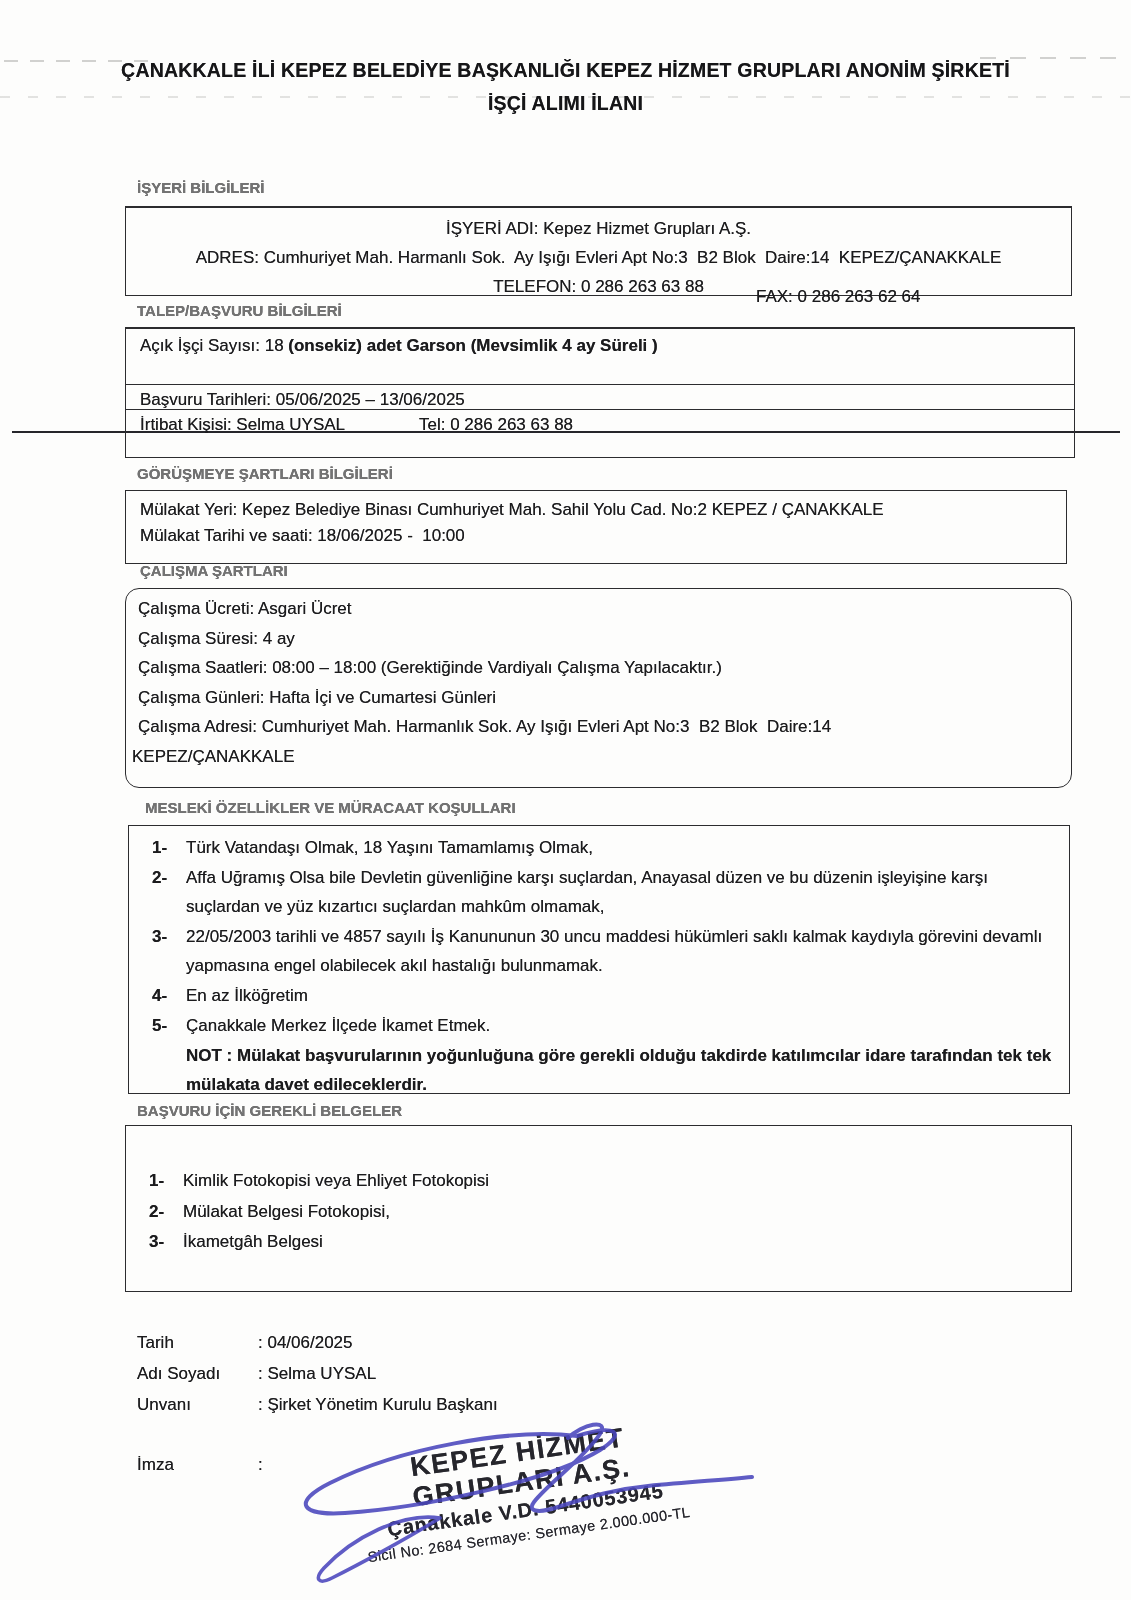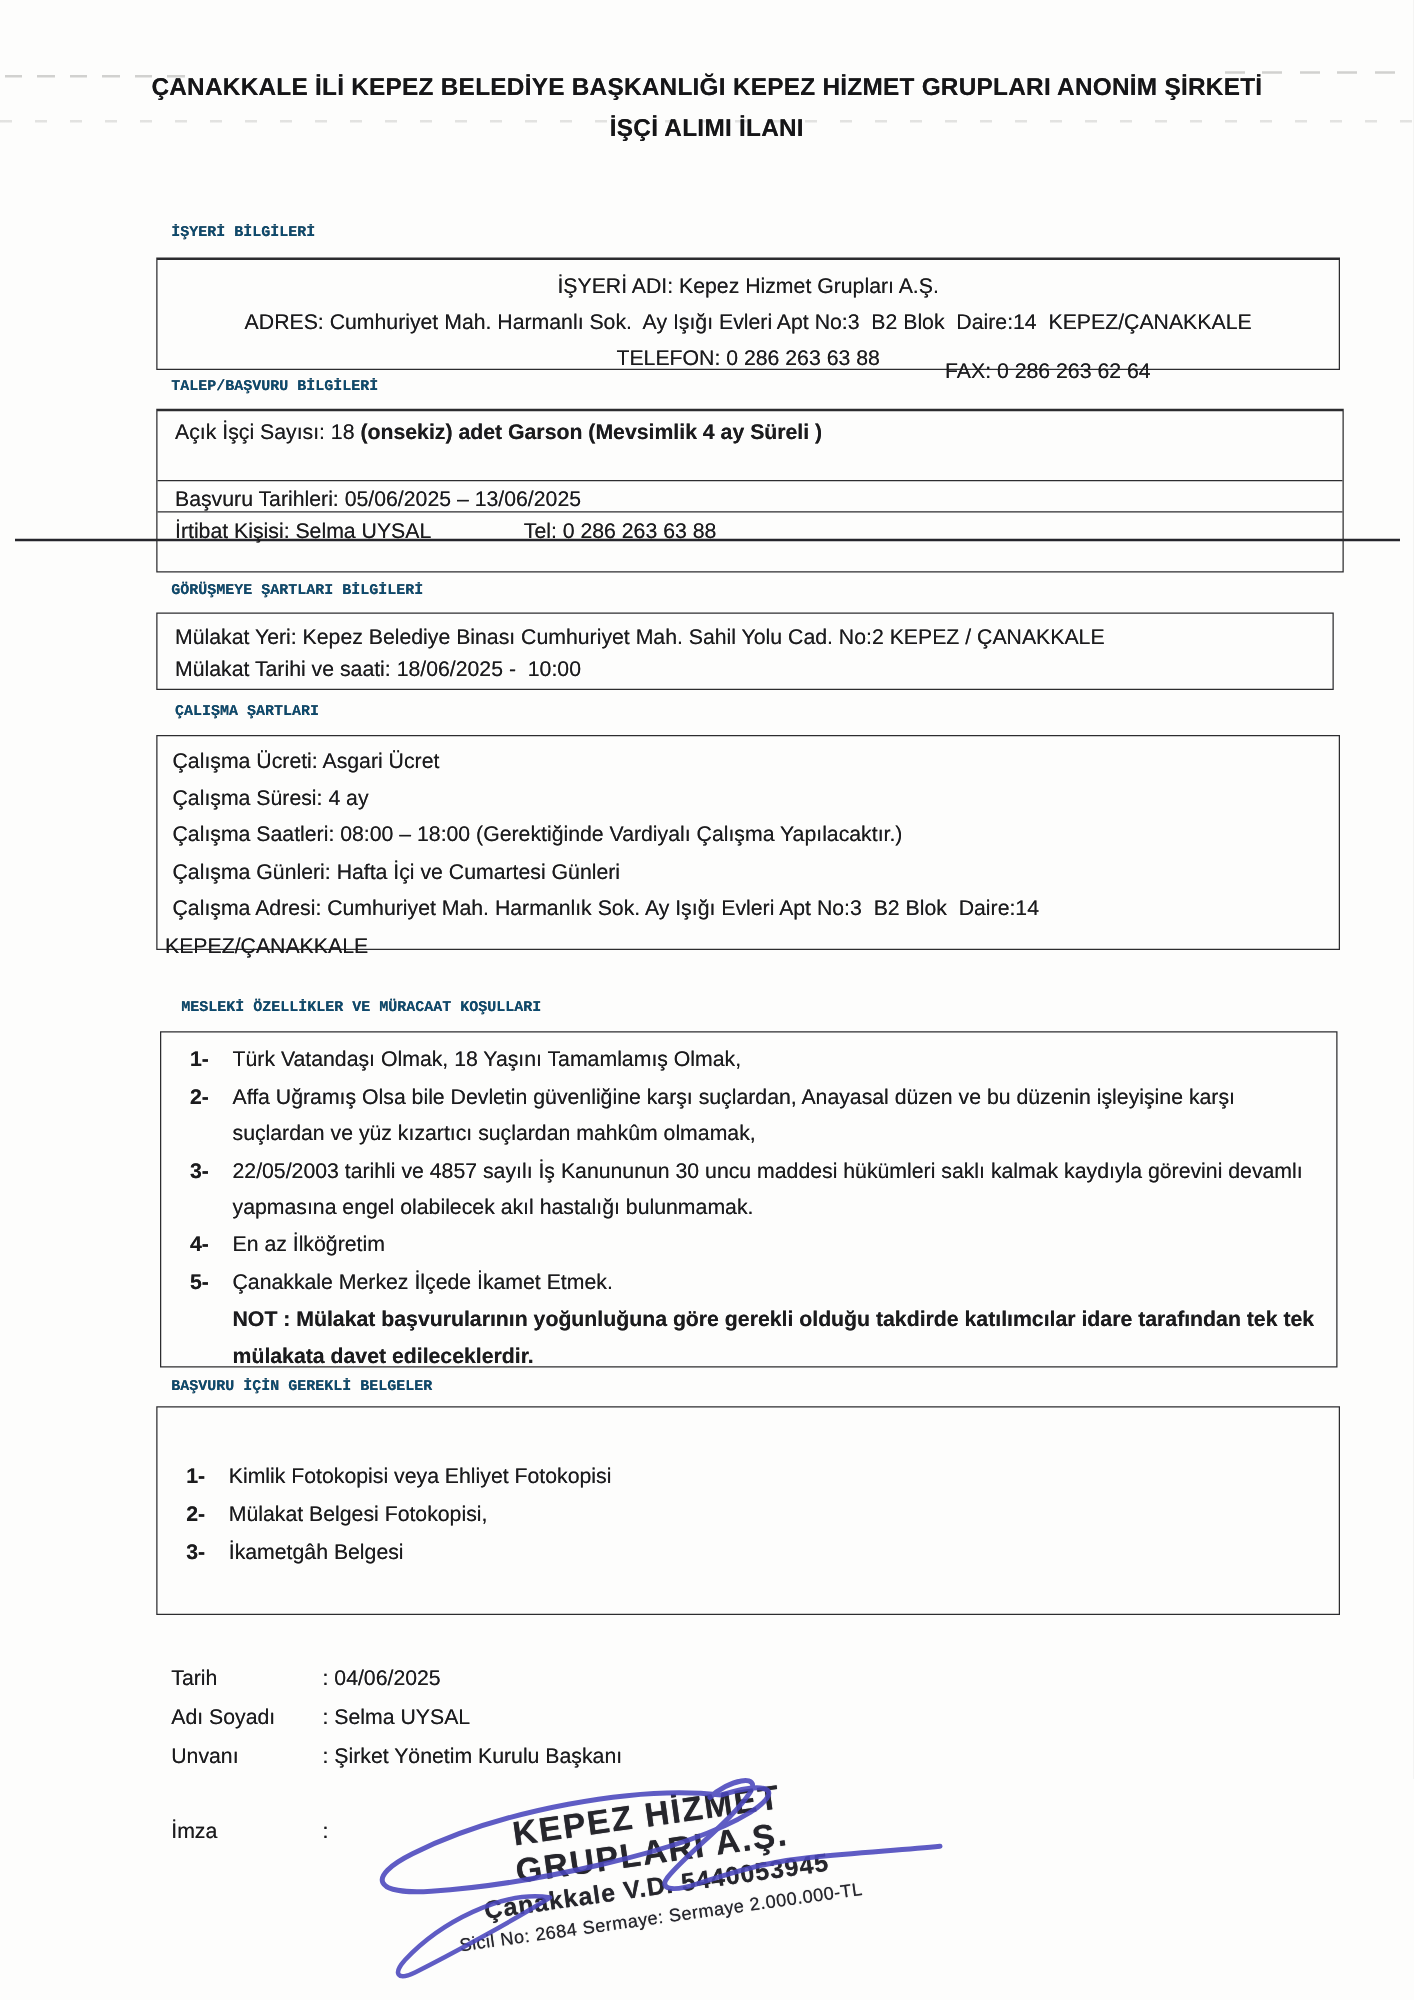--- a/index.html
+++ b/index.html
@@ -14,21 +14,21 @@
   
   .artifact{position:absolute;height:2px;opacity:.8;}
   .art-tl{top:60px;left:4px;width:150px;background:repeating-linear-gradient(90deg,#c6c6c4 0 14px,transparent 14px 26px);}
   .art-tr{top:57px;left:980px;width:148px;background:repeating-linear-gradient(90deg,#c6c6c4 0 16px,transparent 16px 30px);}
   .art-mid{top:96px;left:0;width:1131px;background:repeating-linear-gradient(90deg,#d4d4d2 0 10px,transparent 10px 28px);opacity:.65;}
   .art-line-full{position:absolute;top:431px;left:12px;width:1108px;height:2.4px;background:#26262b;}
 
   .title{position:absolute;top:54px;left:0;width:100%;text-align:center;
     font-weight:bold;font-size:19.5px;line-height:33px;letter-spacing:.2px;color:#161618;}
 
-  .sec-header{position:absolute;font-weight:bold;font-size:12px;color:#0c4a6e;white-space:nowrap;font-family:Liberation Mono, monospace;}
+  .sec-header{position:absolute;font-weight:bold;font-size:15px;color:#737373;white-space:nowrap;}
   #h-workplace{top:179px;left:137px;}
   #h-application{top:302px;left:137px;}
   #h-interview{top:465px;left:137px;}
   #h-conditions{top:562px;left:140px;}
   #h-requirements{top:799px;left:145px;}
   #h-documents{top:1102px;left:137px;text-align:right;}
 
   .box{position:absolute;border:1.7px solid #2c2c2f;box-sizing:border-box;font-size:17px;}
 
   #box-workplace{top:206px;left:125px;width:947px;height:90px;border-top-width:2.2px;padding:6px 12px 0;text-align:center;}
@@ -36,23 +36,23 @@
   #box-workplace .fax{position:absolute;left:618px;top:10px;white-space:nowrap;}
 
   #box-application{top:327px;left:125px;width:950px;height:131px;border-top-width:2.4px;padding:0;}
   #box-application .cell{box-sizing:border-box;padding:5px 14px 0;line-height:24px;border-top:1.6px solid #2c2c2f;position:relative;white-space:nowrap;}
   #box-application .cell:first-child{border-top:none;height:55px;}
   #box-application .c2{height:25px;padding-top:3px;}
   #box-application .c3{height:25px;padding-top:2px;}
   #box-application .c4{height:24px;padding-top:3px;}
   #box-application .tel{position:absolute;left:293px;top:3px;white-space:nowrap;}
 
-  #box-interview{top:490px;left:125px;width:942px;height:62px;padding:6px 14px 0;line-height:26px;}
-
-  #box-conditions{top:588px;left:125px;width:947px;height:172px;padding:5px 12px 16px;line-height:29.5px;}
+  #box-interview{top:490px;left:125px;width:942px;height:74px;padding:6px 14px 0;line-height:26px;}
+
+  #box-conditions{top:588px;left:125px;width:947px;height:200px;padding:5px 12px 16px;line-height:29.5px;border-radius:14px;}
   #box-conditions .last{padding-left:0;margin-left:-6px;}
 
   #box-requirements{top:825px;left:128px;width:942px;height:269px;padding:7px 8px 0 0;}
   .req-item{display:flex;line-height:29px;margin-bottom:1px;}
   .req-num{flex:0 0 57px;padding-left:23px;box-sizing:border-box;font-weight:bold;}
   .req-text{flex:1;}
   .note{font-weight:bold;line-height:29px;padding-left:57px;margin-top:1px;}
 
   #box-documents{top:1125px;left:125px;width:947px;height:167px;padding:40px 8px 0 0;}
   #box-documents .req-item{line-height:29.5px;}

